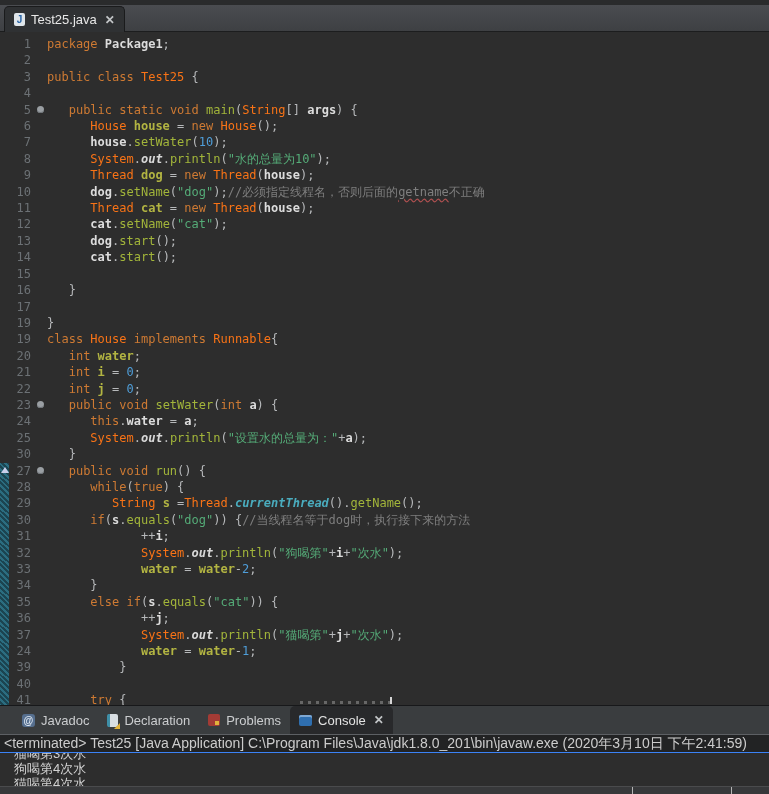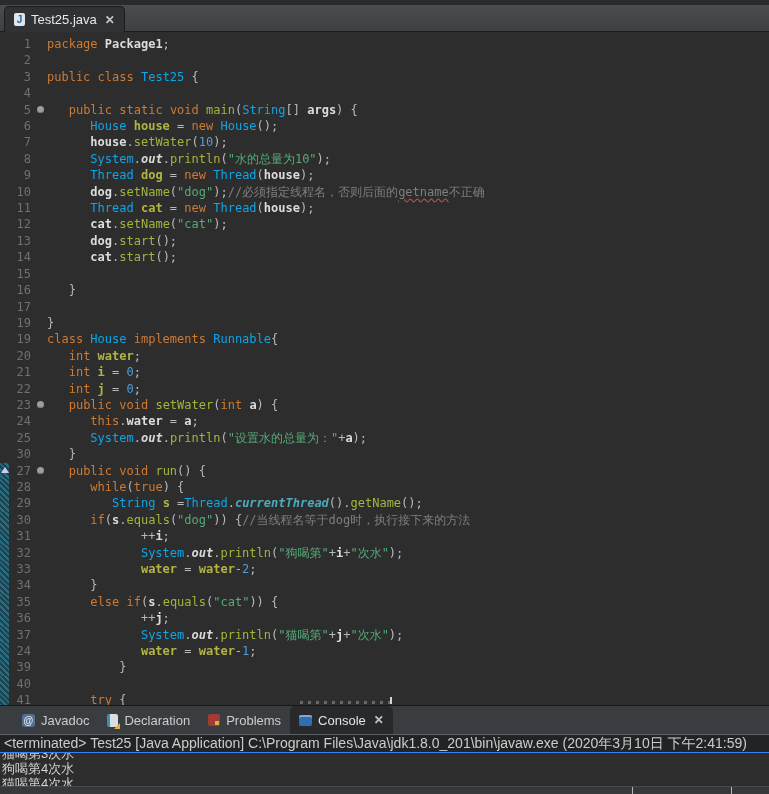--- a/index.html
+++ b/index.html
@@ -28,21 +28,21 @@
   .arrow-up { position:absolute; left:1px; top:4px; width:0; height:0;
       border-left:4px solid transparent; border-right:4px solid transparent;
       border-bottom:6px solid #C9CFEA; }
   .cell-num { width:26px; flex:none; text-align:right; padding-right:4px; color:#6C7175; }
   .cell-fold { width:12px; flex:none; position:relative; }
   .fold-dot { position:absolute; left:2px; top:4.5px; width:7px; height:7px;
       border-radius:50%; background:#9A9FA3; box-shadow:inset 0 -1px 0 #6f7478; }
   .code-text { flex:1; }
 
   .tk-k  { color:#CE7A33;margin-top:45px; }
-  .tk-t  { color:#0ea5e9;text-align:center; }
+  .tk-t  { color:#f97316;text-align:center; }
   .tk-m  { color:#A2B53A; }
   .tk-v  { color:#B2B442; font-weight:bold; }
   .tk-b  { color:#DCDCDC; font-weight:bold; }
   .tk-w  { color:#B7B9BB; }
   .tk-s  { color:#55AC78; }
   .tk-n  { color:#4F9ED9; }
   .tk-c  { color:#7E7E7E; }
   .tk-cu { color:#7E7E7E; text-decoration:underline; text-decoration-style:wavy;
            text-decoration-color:#B05050; text-underline-offset:2px; }
   .tk-si { color:#D8D8D8; font-weight:bold; font-style:italic; }
@@ -69,21 +69,21 @@
   .ic-problems::after { content:""; position:absolute; right:1px; bottom:1px; width:4px; height:4px;
       background:#E0B23C; }
   .ic-console { width:13px; height:11px; background:#2F6FB0; border-radius:2px;
       box-shadow:inset 0 2px 0 #7FA8D2; }
 
   .status-line { height:18px; line-height:17px; background:#222324; color:#CCCCCC;
       font-family:"Liberation Sans",sans-serif; font-size:14px; padding-left:4px;
       border-bottom:1px solid #3b82f6; white-space:nowrap; }
   .console-out { height:33px; overflow:hidden; background:#2D2D2D; color:#D2D2D2;
       font-family:"Liberation Sans",sans-serif; font-size:13px; padding-left:2px; }
-  .console-out .oline { height:15px; line-height:15px; }
+  .console-out .oline { height:15px; line-height:15px;margin-left:12px; }
   .console-out .oline:first-child { margin-top:-7px; }
 
   .bottom-strip { height:8px; background:#37383A; border-top:1px solid #4A4B4D; position:relative; }
   .tick { position:absolute; top:0; width:1px; height:7px; background:#B5B5B5; }
 </style>
 </head>
 <body>
 
 <div class="top-strip"></div>
 

